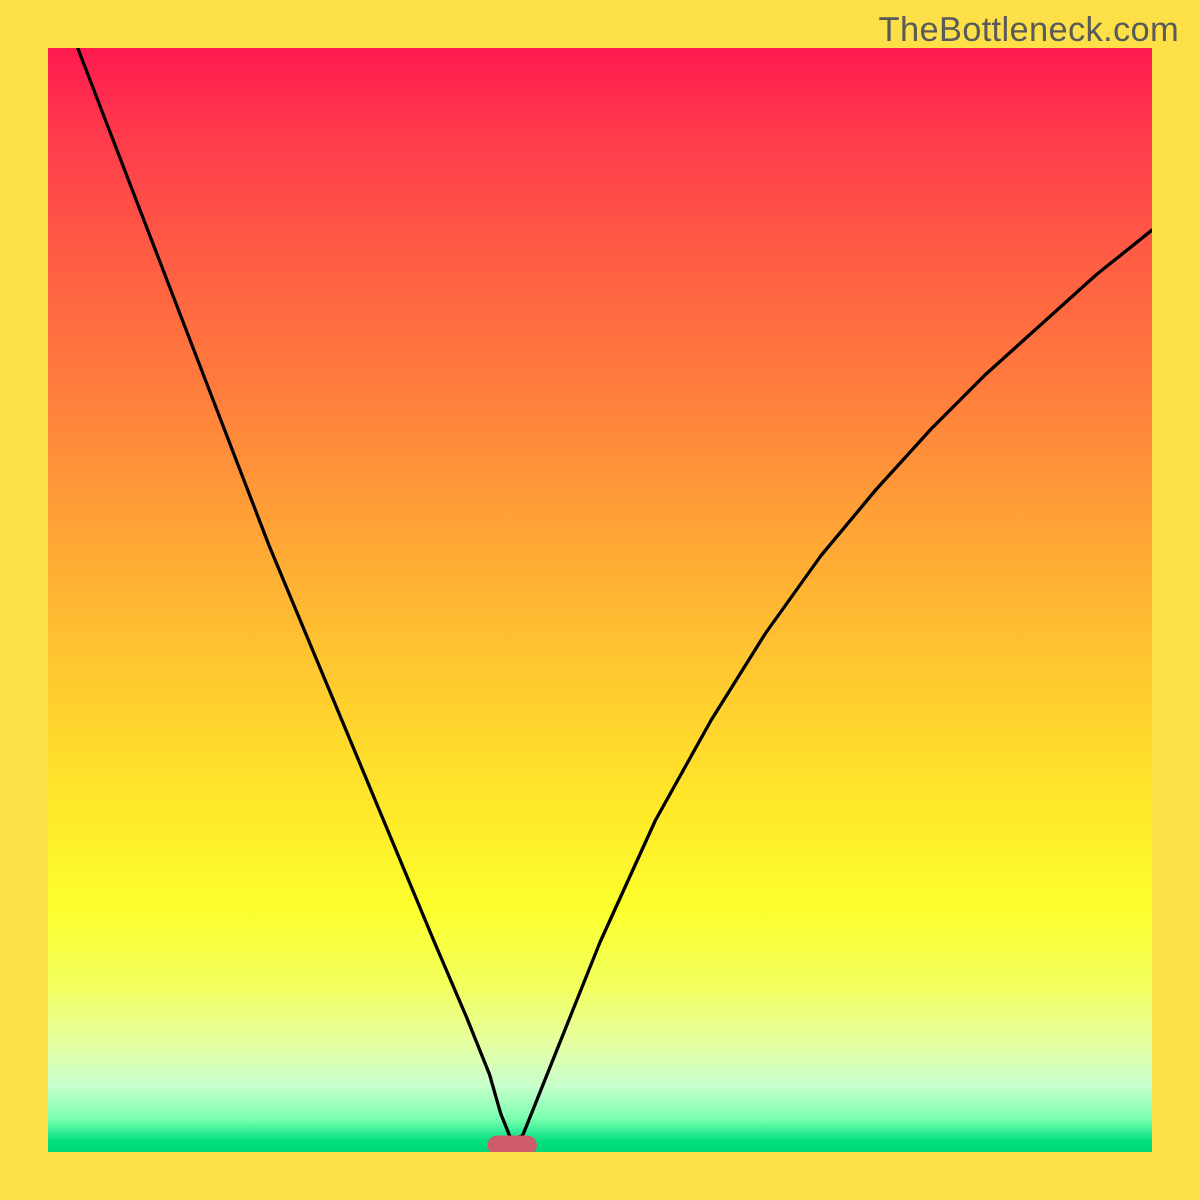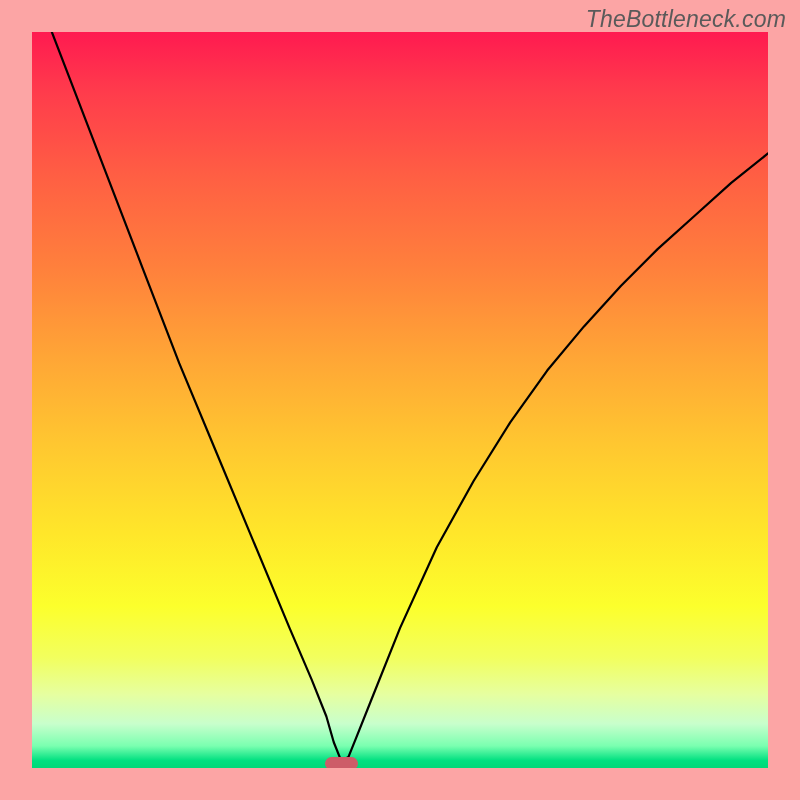--- a/index.html
+++ b/index.html
@@ -10,22 +10,21 @@
     overflow: hidden;
     background: #000;
     font-family: Arial, Helvetica, sans-serif;
   }
   .frame {
     position: absolute;
     top: 0;
     left: 0;
     width: 800px;
     height: 800px;
-    background: #fca5a5;
-    font-style: italic;
+    background: #fde047;
   }
   .plot-area {
     position: absolute;
     top: 32px;
     left: 32px;
     width: 736px;
     height: 736px;
     overflow: hidden;
   }
   .gradient-bg {

